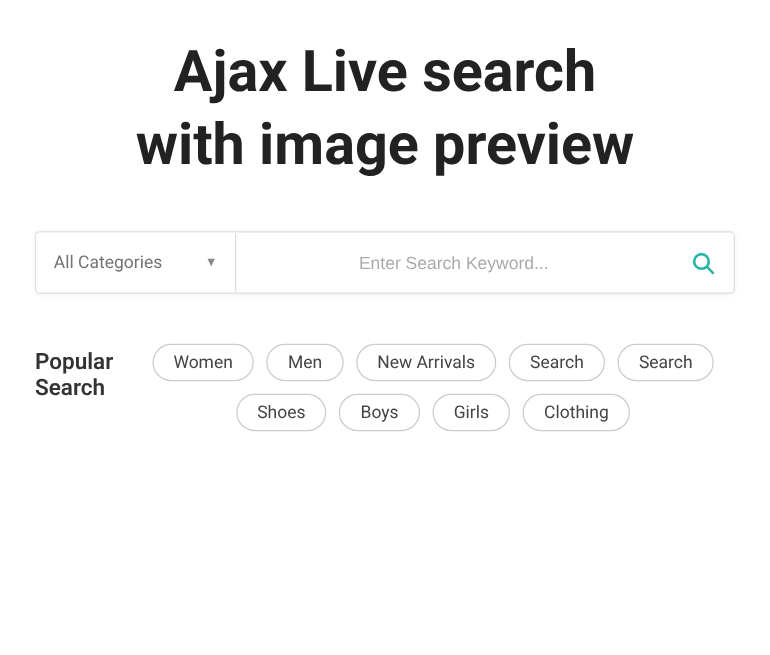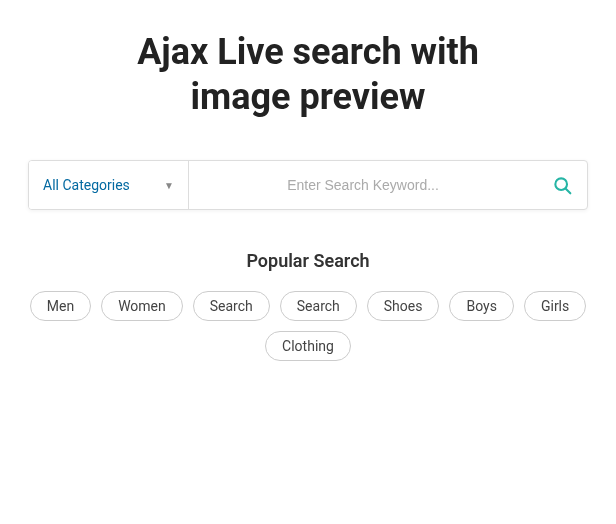--- a/index.html
+++ b/index.html
@@ -22,21 +22,21 @@
       width: 616px;
       min-height: 524px;
       background: #ffffff;
       display: flex;
       flex-direction: column;
       align-items: center;
       padding: 30px 20px;
     }
 
     .page-title {
-      font-size: 36px;
+      font-size: 46px;
       font-weight: 700;
       color: #222222;
       text-align: center;
       line-height: 1.25;
       margin-bottom: 40px;
       max-width: 420px;
     }
 
     .search-bar {
       display: flex;
@@ -57,21 +57,21 @@
       padding: 0 14px;
       height: 48px;
       border-right: 1px solid #dddddd;
       cursor: pointer;
       min-width: 160px;
       background: #ffffff;
     }
 
     .category-label {
       font-size: 14px;
-      color: #0369a1;
+      color: #737373;
       flex: 1;
     }
 
     .dropdown-arrow {
       font-size: 10px;
       color: #888888;
       margin-left: 8px;
     }
 
     .search-input {
@@ -104,21 +104,21 @@
 
     .search-icon-btn svg {
       width: 20px;
       height: 20px;
     }
 
     .popular-section {
       width: 100%;
       max-width: 560px;
       display: flex;
-      flex-direction: column;
+      flex-direction: row;
       align-items: center;
     }
 
     .popular-title {
       font-size: 18px;
       font-weight: 600;
       color: #333333;
       margin-bottom: 20px;
     }
 
@@ -159,22 +159,23 @@
       <svg viewBox="0 0 24 24" fill="none" stroke="currentColor" stroke-width="2.5" stroke-linecap="round" stroke-linejoin="round">
         <circle cx="11" cy="11" r="7"></circle>
         <line x1="16.5" y1="16.5" x2="22" y2="22"></line>
       </svg>
     </button>
   </div>
 
   <div class="popular-section">
     <h2 class="popular-title">Popular Search</h2>
     <div class="tags-container" id="tags-container">
-    <span class="tag">Men</span>
-        <span class="tag">Women</span>
+    <span class="tag">Women</span>
+        <span class="tag">Men</span>
+        <span class="tag">New Arrivals</span>
         <span class="tag">Search</span>
         <span class="tag">Search</span>
         <span class="tag">Shoes</span>
         <span class="tag">Boys</span>
         <span class="tag">Girls</span>
         <span class="tag">Clothing</span>
       </div>
   </div>
 
 </div>

